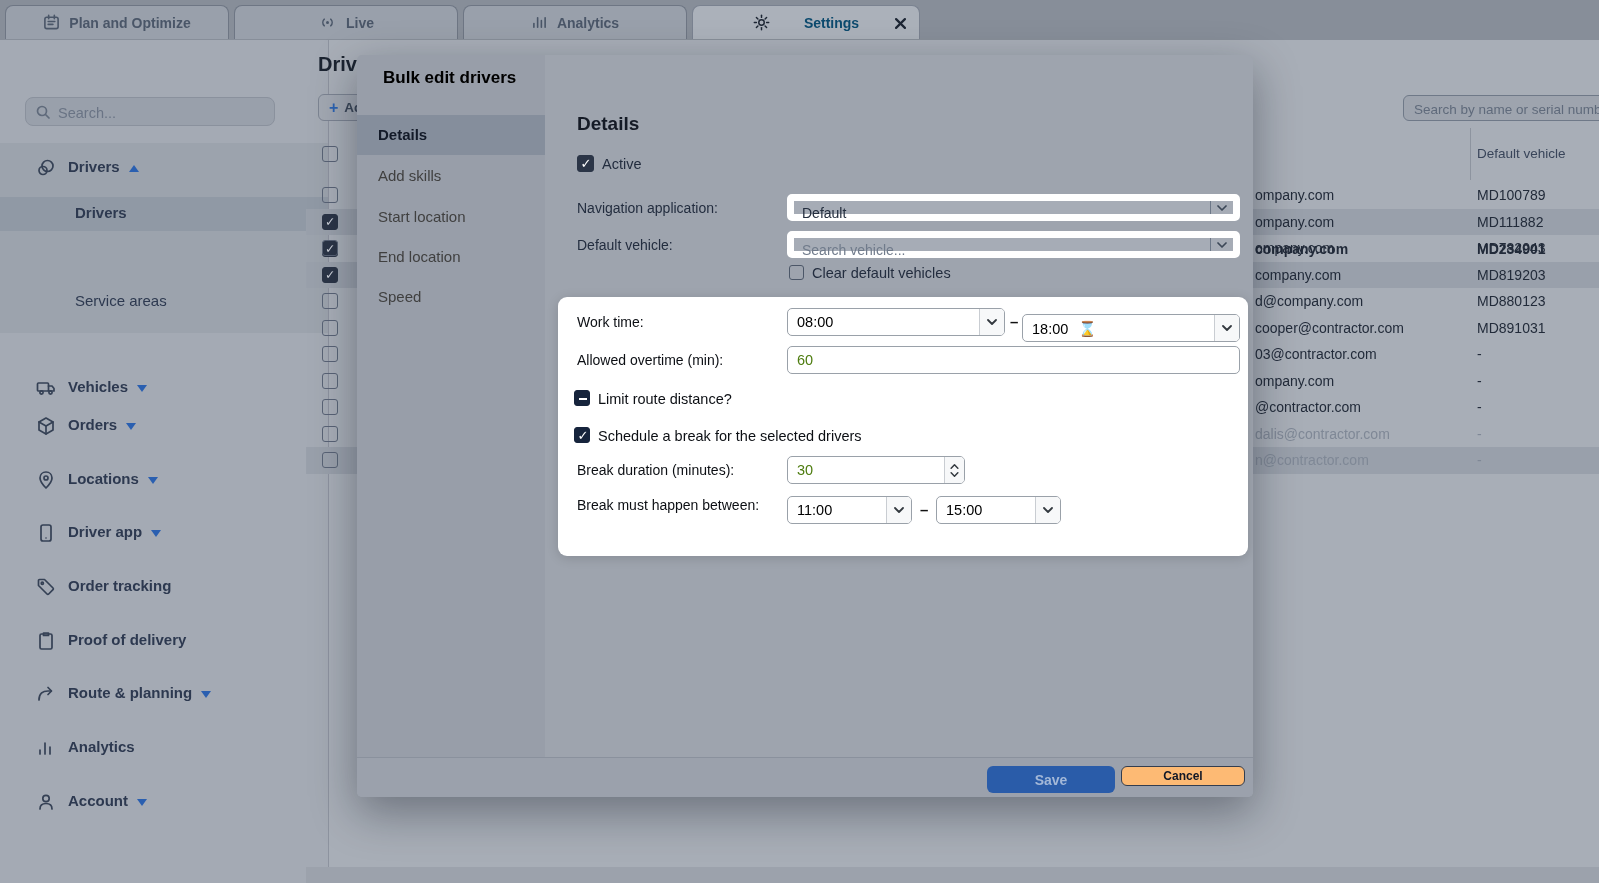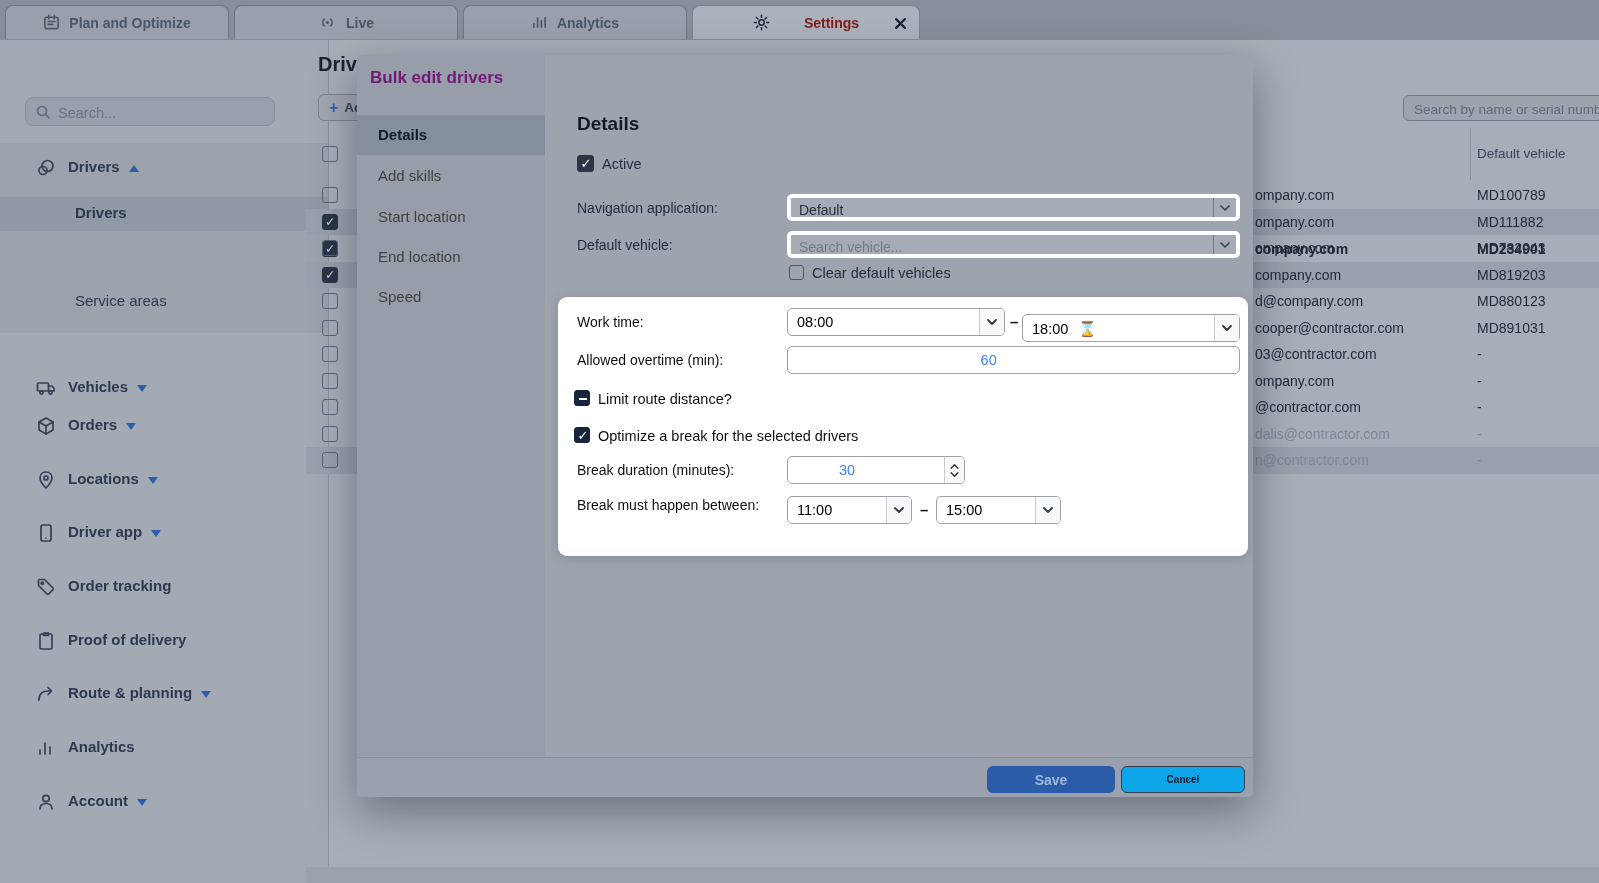--- a/index.html
+++ b/index.html
@@ -4,21 +4,21 @@
 <style>
   html,body{margin:0;padding:0;}
   body{width:1599px;height:883px;overflow:hidden;font-family:"Liberation Sans","DejaVu Sans",sans-serif;-webkit-font-smoothing:antialiased;}
   .stage{position:relative;width:1599px;height:883px;overflow:hidden;background:#a8aeb7;}
 
   
   .tabbar{position:absolute;left:0;top:0;width:1599px;height:40px;background:#878e99;}
   .tab{position:absolute;top:5px;height:34px;background:#99a0ab;border:1px solid #6e7684;border-bottom:none;
        border-radius:8px 8px 0 0;display:flex;align-items:center;justify-content:center;gap:9px;
        color:#4a5668;font-size:14px;font-weight:700;box-sizing:border-box;}
-  .tab.active{background:#abb1ba;color:#7f1d1d;border-color:#7a listens;border-color:#7a London;border-color:#7a8290;gap:34px;}
+  .tab.active{background:#abb1ba;color:#0c4a6e;border-color:#7a listens;border-color:#7a London;border-color:#7a8290;gap:34px;}
   .tab .ticon{display:flex;align-items:center;}
   .tab svg{stroke:#4a5668;fill:none;stroke-width:1.7;stroke-linecap:round;stroke-linejoin:round;}
   .tab.active svg{stroke:#1d2634;}
   .tclose{position:absolute;right:12px;top:10px;width:14px;height:14px;display:flex;align-items:center;justify-content:center;}
   .tclose svg{stroke:#707a88;stroke-width:2;}
 
   
   .sidebar{position:absolute;left:0;top:40px;width:329px;height:843px;background:#a4aab4;border-right:1px solid #8d939f;box-sizing:border-box;}
   .sgroup-block{position:absolute;left:0;top:103px;width:100%;height:190px;background:#9ca3ad;}
   .ssel{position:absolute;left:0;top:157px;width:100%;height:34px;background:#9099a5;}
@@ -64,52 +64,52 @@
   .bcb{display:inline-block;width:17px;height:17px;border:1.5px solid #3c4656;border-radius:3px;box-sizing:border-box;position:relative;background:#fff;}
   .bcb.checked{background:#16243c;border-color:#16243c;}
   .bcb.checked::after{content:"\2713";position:absolute;left:2.5px;top:0px;color:#ffffff;font-size:13px;font-weight:700;}
   .bcb.indet{background:#16243c;border-color:#16243c;}
   .bcb.indet::after{content:"";position:absolute;left:3.5px;top:7px;width:8px;height:2.4px;background:#fff;}
 
   
   .modal{position:absolute;left:357px;top:55px;width:896px;height:742px;background:#9ea4ae;border-radius:5px;
          box-shadow:0 15px 45px rgba(10,16,28,.38);overflow:hidden;}
   .mnav{position:absolute;left:0;top:0;width:188px;height:702px;background:#989ea9;}
-  .mtitle{position:absolute;left:13px;top:13px;font-size:17px;font-weight:700;color:#701a75;white-space:nowrap;}
+  .mtitle{position:absolute;left:26px;top:13px;font-size:17px;font-weight:700;color:#000000;white-space:nowrap;}
   .mitem{position:absolute;left:0;width:188px;height:40px;box-sizing:border-box;color:#404040;font-size:15px;}
   .mitem .mlbl{position:absolute;left:21px;top:11px;}
   .mitem.cur{background:#858e9c;color:#131a28;font-weight:700;}
   .mhead{position:absolute;left:220px;top:58px;font-size:19px;font-weight:700;color:#151b26;}
   .mlabel{position:absolute;font-size:14px;color:#232d3f;}
-  .fld{position:absolute;height:27px;background:#a6acb6;border:4px solid #ffffff;border-radius:5px;box-sizing:border-box;}
+  .fld{position:absolute;height:27px;background:#a6acb6;border:7px solid #ffffff;border-radius:5px;box-sizing:border-box;}
   .fld .val{position:absolute;left:8px;top:4px;font-size:14px;color:#242e3e;}
   .fld .val.ph{color:#707b8b;}
   .fld .chev{position:absolute;right:0;top:0;width:23px;height:100%;border-left:1px solid #6d7888;display:flex;align-items:center;justify-content:center;box-sizing:border-box;}
   .fld .chev svg{stroke:#3c4858;fill:none;stroke-width:1.7;stroke-linecap:round;stroke-linejoin:round;}
 
   
   .spot{position:absolute;left:201px;top:242px;width:690px;height:259px;background:#ffffff;border-radius:9px;box-shadow:0 2px 12px rgba(0,0,0,.15);}
   .spot .mlabel{color:#0c0f14;}
   .bfld{position:absolute;height:28px;background:#fff;border:1px solid #9aa1a9;border-radius:5px;box-sizing:border-box;}
   .bfld .val{position:absolute;left:9px;top:4.5px;font-size:14.5px;color:#000;white-space:nowrap;}
   .bfld .chev{position:absolute;right:0;top:0;width:25px;height:100%;border-left:1px solid #c9cdd2;background:#f7f8f9;
        border-radius:0 4px 4px 0;display:flex;align-items:center;justify-content:center;box-sizing:border-box;}
   .bfld .chev svg{stroke:#33393f;fill:none;stroke-width:1.8;stroke-linecap:round;stroke-linejoin:round;}
-  .bfld input{position:absolute;left:9px;top:2px;width:85%;height:22px;border:none;outline:none;background:transparent;font-family:inherit;font-size:14.5px;color:#3b82f6;padding:0;text-align:center;}
+  .bfld input{position:absolute;left:9px;top:2px;width:85%;height:22px;border:none;outline:none;background:transparent;font-family:inherit;font-size:14.5px;color:#4d7c0f;padding:0;}
   .bfld .spin{position:absolute;right:0;top:0;width:20px;height:100%;border-left:1px solid #c9cdd2;background:#f7f8f9;border-radius:0 4px 4px 0;
        display:flex;flex-direction:column;align-items:center;justify-content:center;gap:3px;box-sizing:border-box;}
   .bfld .spin svg{stroke:#33393f;fill:none;stroke-width:1.8;stroke-linecap:round;stroke-linejoin:round;}
   .dash{position:absolute;font-size:15px;font-weight:700;color:#111;}
   .hourglass{color:#7a4a1f;font-size:15px;margin-left:10px;}
 
   .mfooter{position:absolute;left:0;top:702px;width:896px;height:40px;border-top:1px solid #8a919d;background:#9ba1ac;box-sizing:border-box;}
   .savebtn{position:absolute;left:630px;top:8px;width:128px;height:27px;background:#2a5ca9;border:none;border-radius:6px;
        color:#a3b8d8;font-family:inherit;font-size:14px;font-weight:700;}
-  .cancelbtn{position:absolute;left:764px;top:8px;width:124px;height:27px;background:#0ea5e9;border:1.5px solid #323d4f;border-radius:6px;
-       box-sizing:border-box;color:#111827;font-family:inherit;font-size:10px;font-weight:700;}
+  .cancelbtn{position:absolute;left:764px;top:8px;width:124px;height:20px;background:#fdba74;border:1.5px solid #323d4f;border-radius:6px;
+       box-sizing:border-box;color:#111827;font-family:inherit;font-size:12px;font-weight:700;}
 </style>
 </head>
 <body>
 
 <div class="stage">
 
   
   <div class="tabbar">
     <div class="tab" style="left:5px;width:224px;">
       <span class="ticon">
@@ -433,21 +433,21 @@
 
       <span class="mlabel" style="left:19px;top:55px;">Allowed overtime (min):</span>
       <div class="bfld" style="left:229px;top:49px;width:453px;">
         <input type="text" value="60" style="">
       </div>
 
       <span class="bcb indet" style="position:absolute;left:16px;top:93px;width:16px;height:16px;"></span>
       <span class="mlabel" style="left:40px;top:94px;font-size:14.5px;">Limit route distance?</span>
 
       <span class="bcb checked" style="position:absolute;left:16px;top:130px;width:16px;height:16px;"></span>
-      <span class="mlabel" style="left:40px;top:131px;font-size:14.5px;">Optimize a break for the selected drivers</span>
+      <span class="mlabel" style="left:40px;top:131px;font-size:14.5px;">Schedule a break for the selected drivers</span>
 
       <span class="mlabel" style="left:19px;top:165px;">Break duration (minutes):</span>
       <div class="bfld" style="left:229px;top:159px;width:178px;">
         <input type="text" style="width: 100px;" value="30">
         <span class="spin">
           <svg width="9" height="5" viewBox="0 0 10 6">
               <path d="M1 5 L5 1 L9 5"></path>
             </svg>
           <svg width="9" height="5" viewBox="0 0 10 6">
               <path d="M1 1 L5 5 L9 1"></path>

